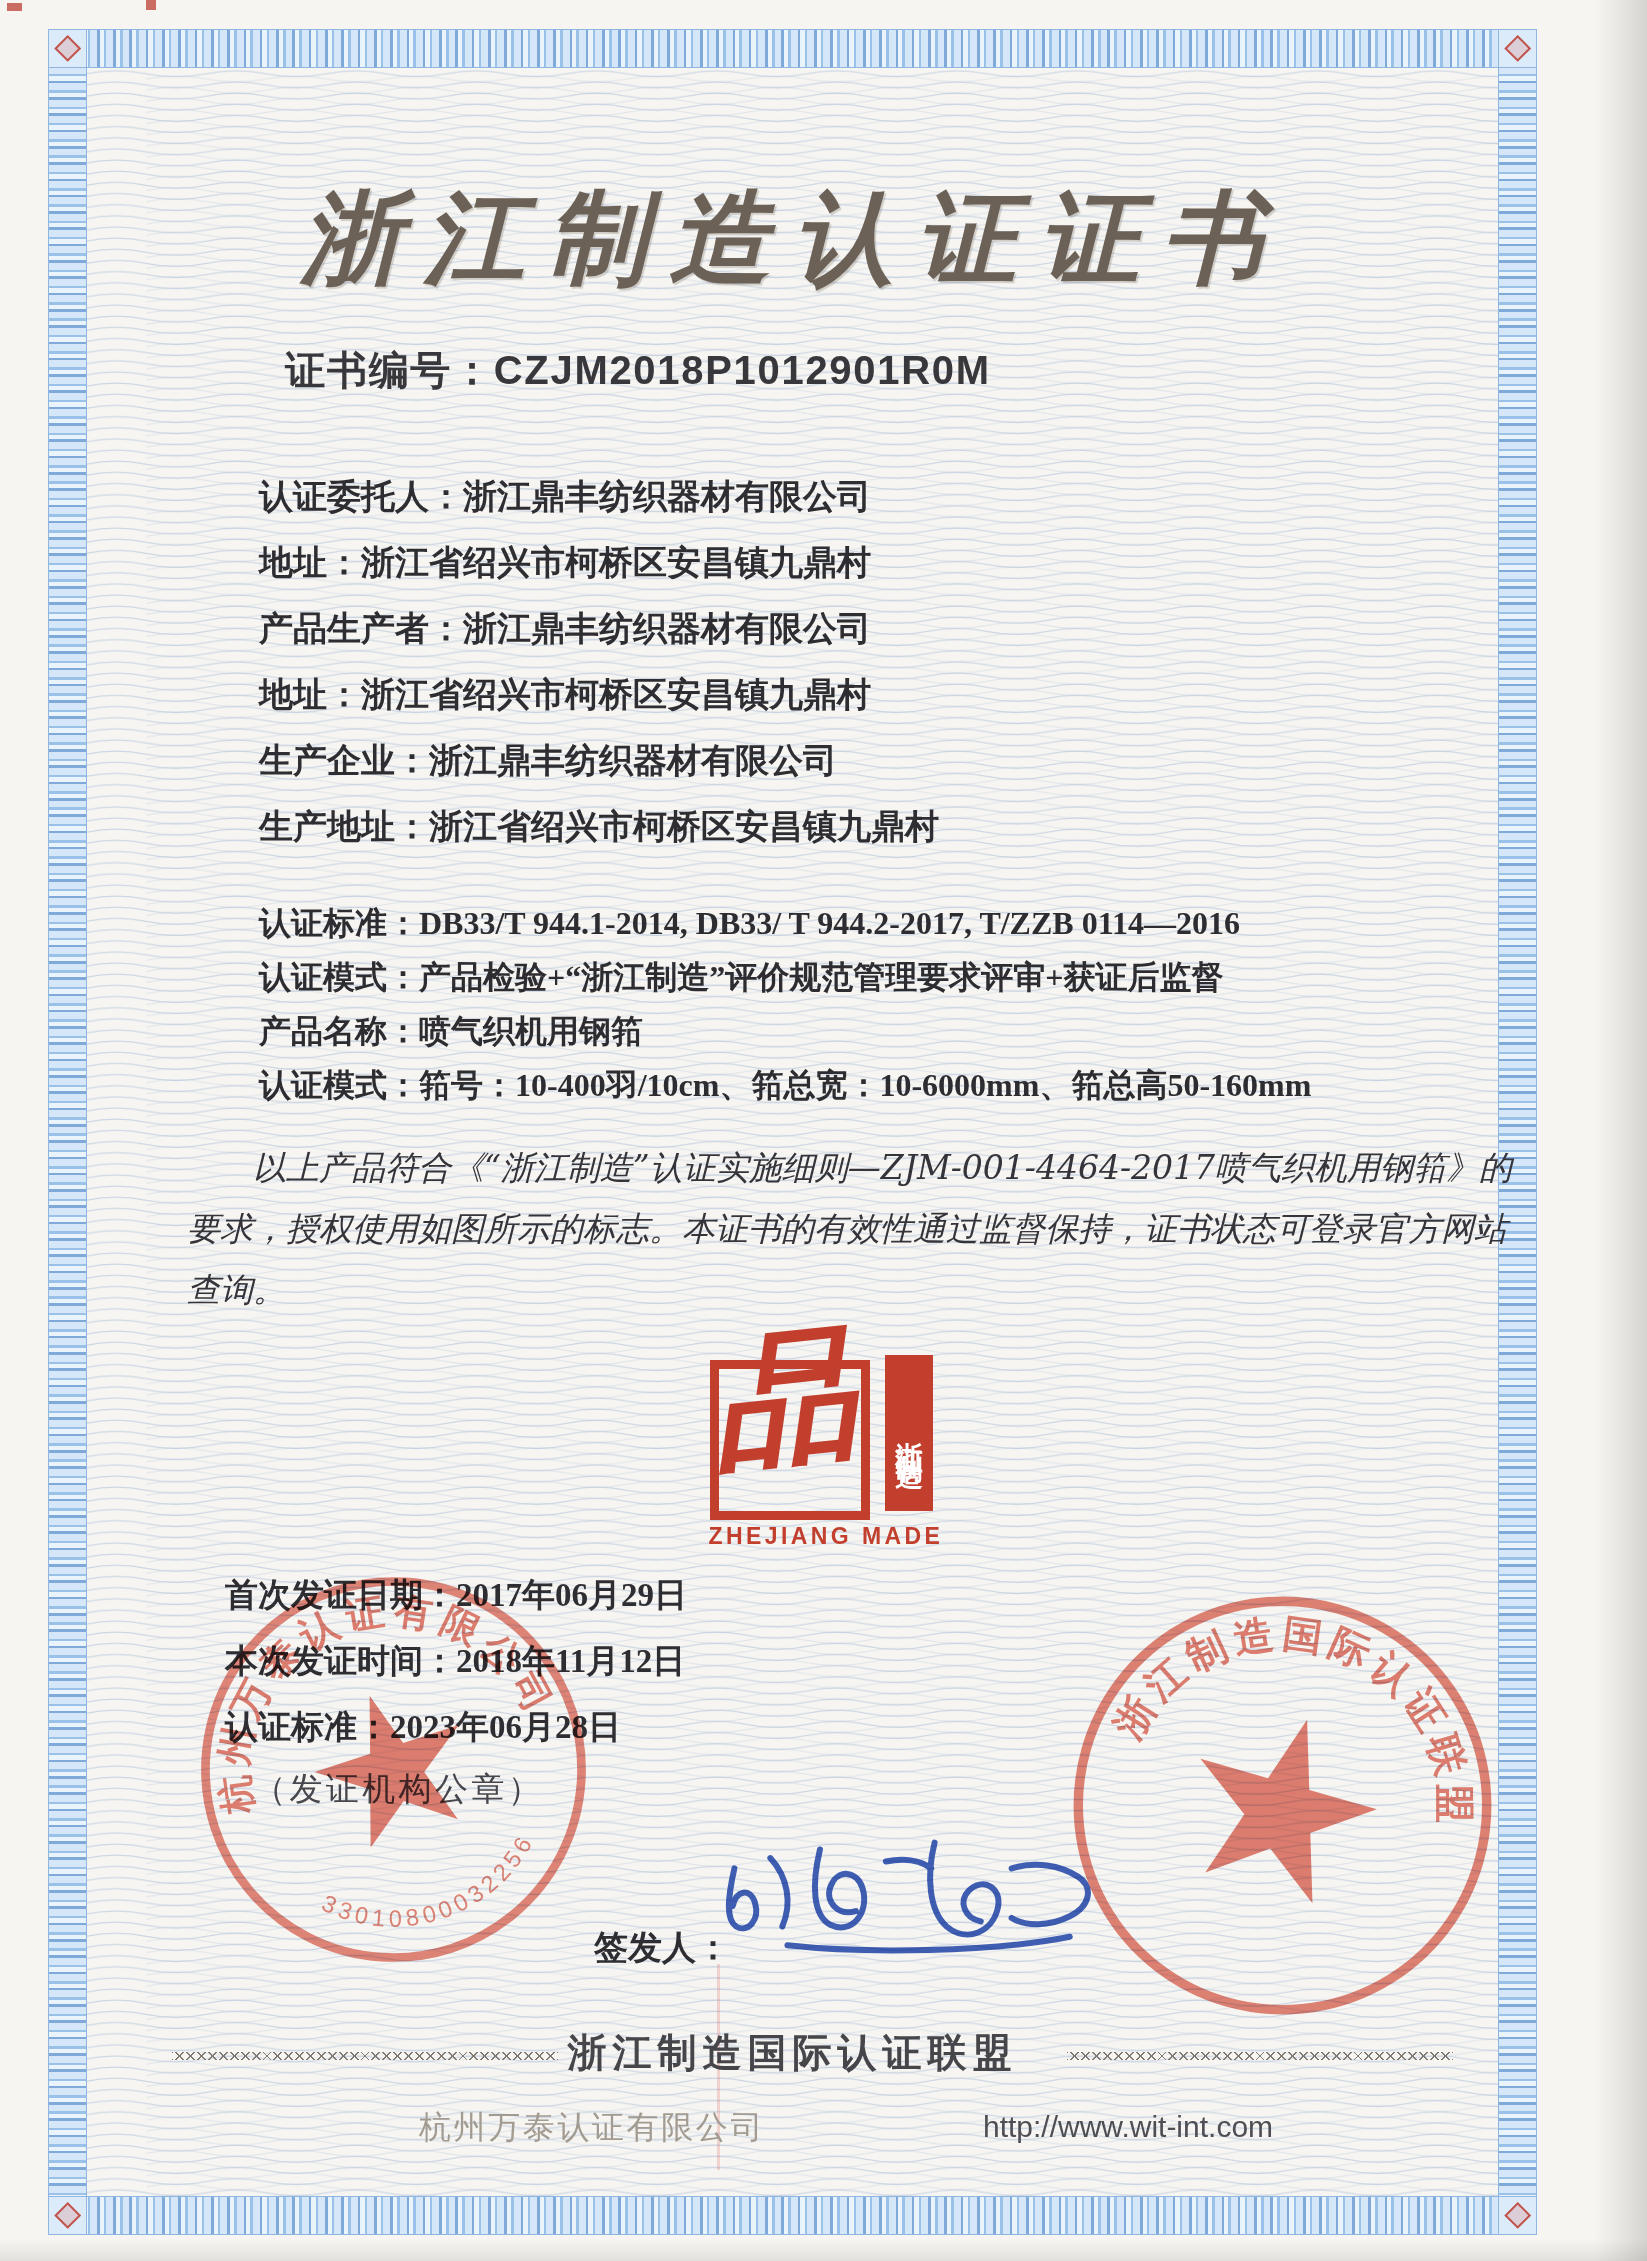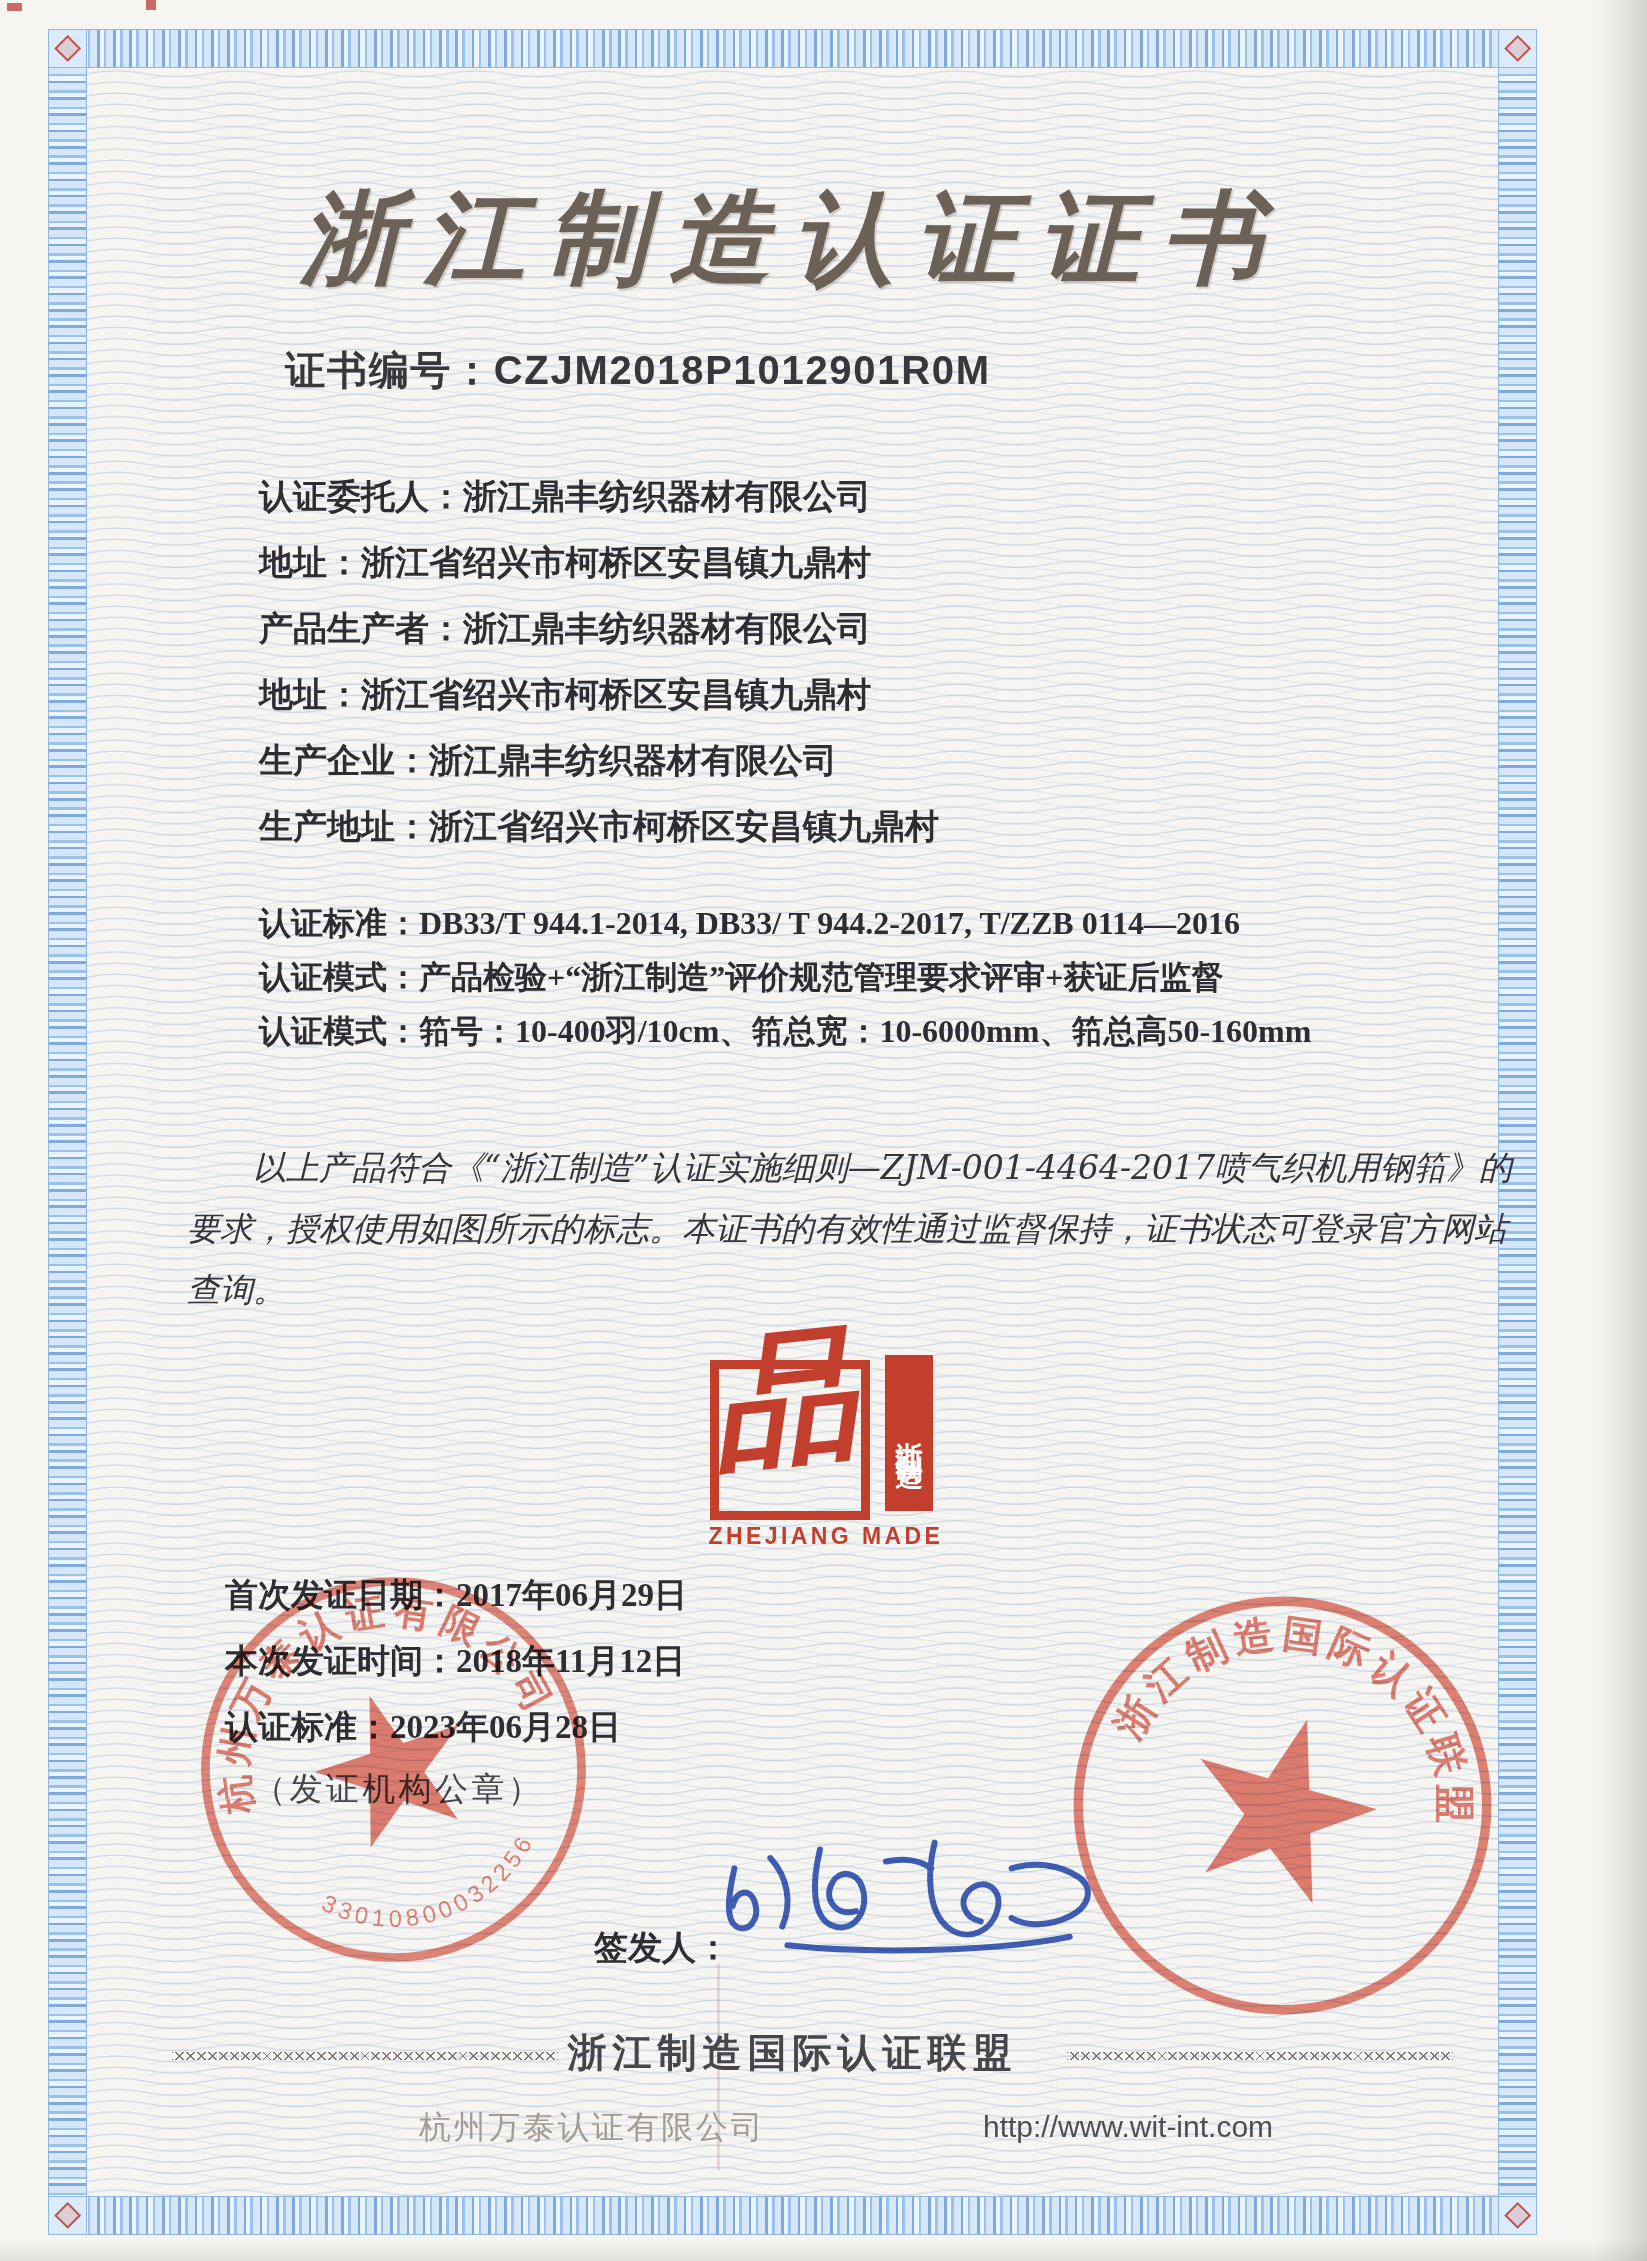--- a/index.html
+++ b/index.html
@@ -122,20 +122,21 @@
     <div class="field-line"><span>地址：</span><span>浙江省绍兴市柯桥区安昌镇九鼎村</span></div>
     <div class="field-line"><span>产品生产者：</span><span>浙江鼎丰纺织器材有限公司</span></div>
     <div class="field-line"><span>地址：</span><span>浙江省绍兴市柯桥区安昌镇九鼎村</span></div>
     <div class="field-line"><span>生产企业：</span><span>浙江鼎丰纺织器材有限公司</span></div>
     <div class="field-line"><span>生产地址：</span><span>浙江省绍兴市柯桥区安昌镇九鼎村</span></div>
   </div>
 
   <div class="specs">
     <div class="spec-line"><span>认证标准：</span><span>DB33/T 944.1-2014, DB33/ T 944.2-2017, T/ZZB 0114—2016</span></div>
     <div class="spec-line"><span>认证模式：</span><span>产品检验+“浙江制造”评价规范管理要求评审+获证后监督</span></div>
+    <div class="spec-line"><span>产品名称：</span><span>喷气织机用钢筘</span></div>
     <div class="spec-line"><span>认证模式：</span><span>筘号：10-400羽/10cm、筘总宽：10-6000mm、筘总高50-160mm</span></div>
   </div>
 
   <div class="statement">以上产品符合《“浙江制造”认证实施细则—ZJM-001-4464-2017喷气织机用钢筘》的要求，授权使用如图所示的标志。本证书的有效性通过监督保持，证书状态可登录官方网站查询。</div>
 
   <div class="logo">
     <div class="logo-box"></div>
     <div class="logo-glyph">品</div>
     <div class="logo-strip">
         <span>浙江制造</span>

